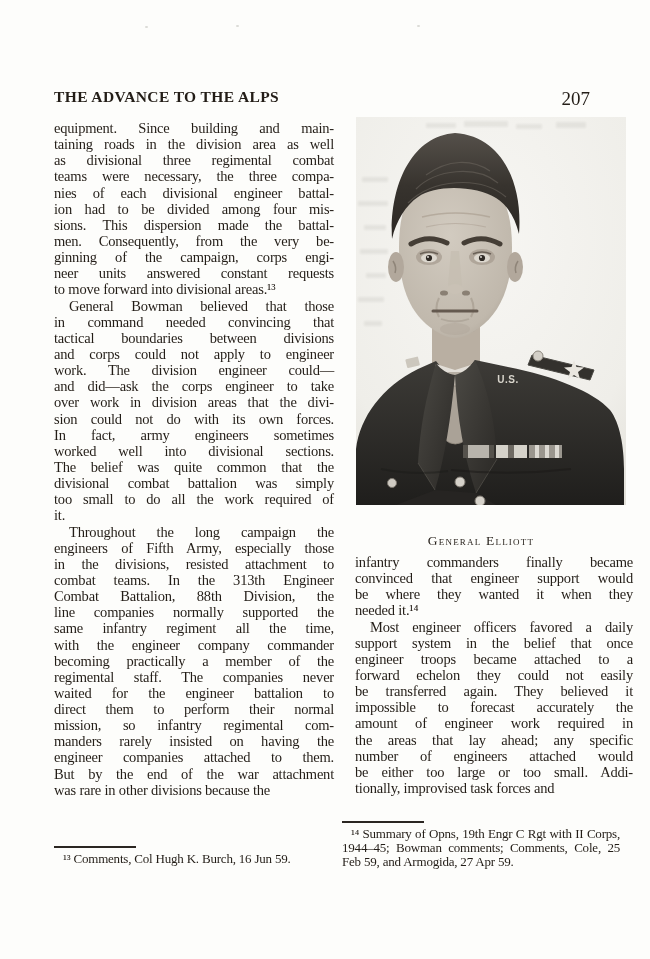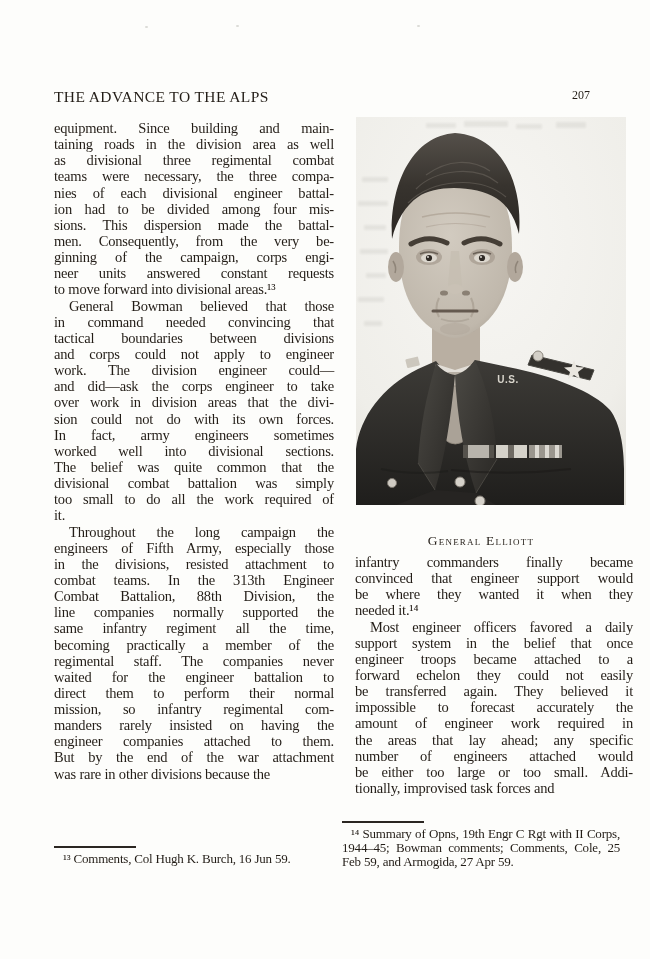--- a/index.html
+++ b/index.html
@@ -12,25 +12,25 @@
     color:#231d17;
     overflow:hidden;
   }
   .speck{position:absolute;width:3px;height:2px;background:#dcdcd8;border-radius:1px;}
 
   .running-head{
     position:absolute;top:88px;left:54px;width:540px;height:20px;
   }
   .head-title{
     position:absolute;left:0;top:0;
-    font-size:15.5px;letter-spacing:0.4px;font-weight:normal;
+    font-size:15.5px;letter-spacing:0.4px;font-weight:bold;
     white-space:nowrap;
   }
   .page-number{
-    position:absolute;right:4px;top:0;font-size:12px;
+    position:absolute;right:4px;top:0;font-size:19px;
   }
 
   .col{position:absolute;font-size:14.5px;letter-spacing:-0.2px;}
   .col-left{left:54px;top:120px;width:280px;}
   .col-right{left:342px;top:117px;width:278px;}
 
   .para{margin:0;padding:0;}
   .line{
     height:16.15px;line-height:16.15px;
     text-align:justify;text-align-last:justify;
@@ -111,20 +111,21 @@
         <div class="line last">it.</div>
       </div>
       <div class="para">
         <div class="line indent">Throughout the long campaign the</div>
         <div class="line">engineers of Fifth Army, especially those</div>
         <div class="line">in the divisions, resisted attachment to</div>
         <div class="line">combat teams. In the 313th Engineer</div>
         <div class="line">Combat Battalion, 88th Division, the</div>
         <div class="line">line companies normally supported the</div>
         <div class="line">same infantry regiment all the time,</div>
+        <div class="line">with the engineer company commander</div>
         <div class="line">becoming practically a member of the</div>
         <div class="line">regimental staff. The companies never</div>
         <div class="line">waited for the engineer battalion to</div>
         <div class="line">direct them to perform their normal</div>
         <div class="line">mission, so infantry regimental com-</div>
         <div class="line">manders rarely insisted on having the</div>
         <div class="line">engineer companies attached to them.</div>
         <div class="line">But by the end of the war attachment</div>
         <div class="line last">was rare in other divisions because the</div>
       </div>

